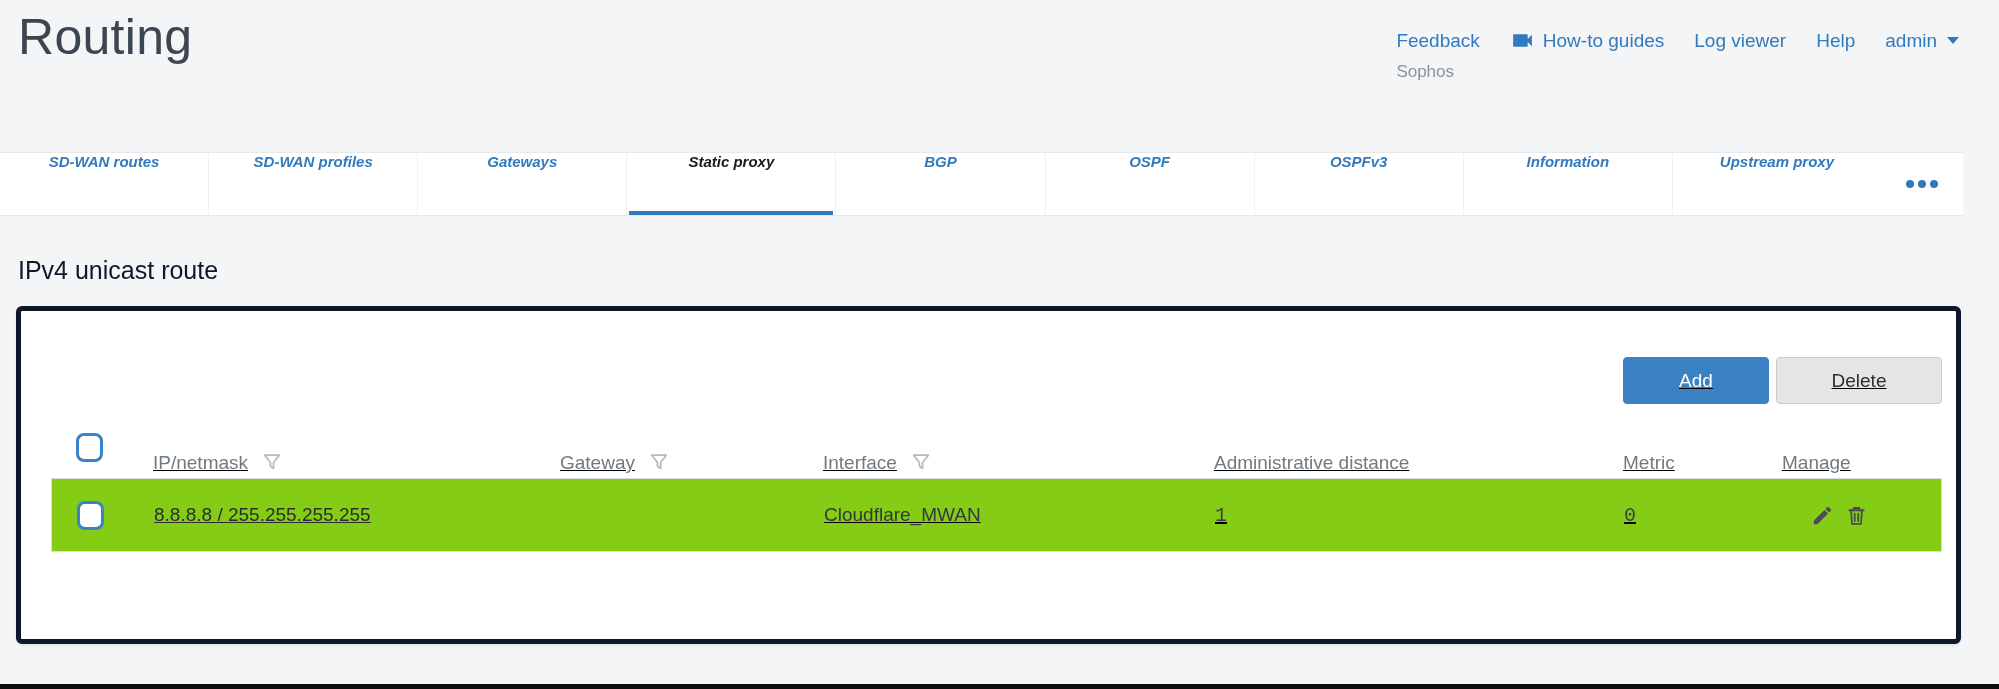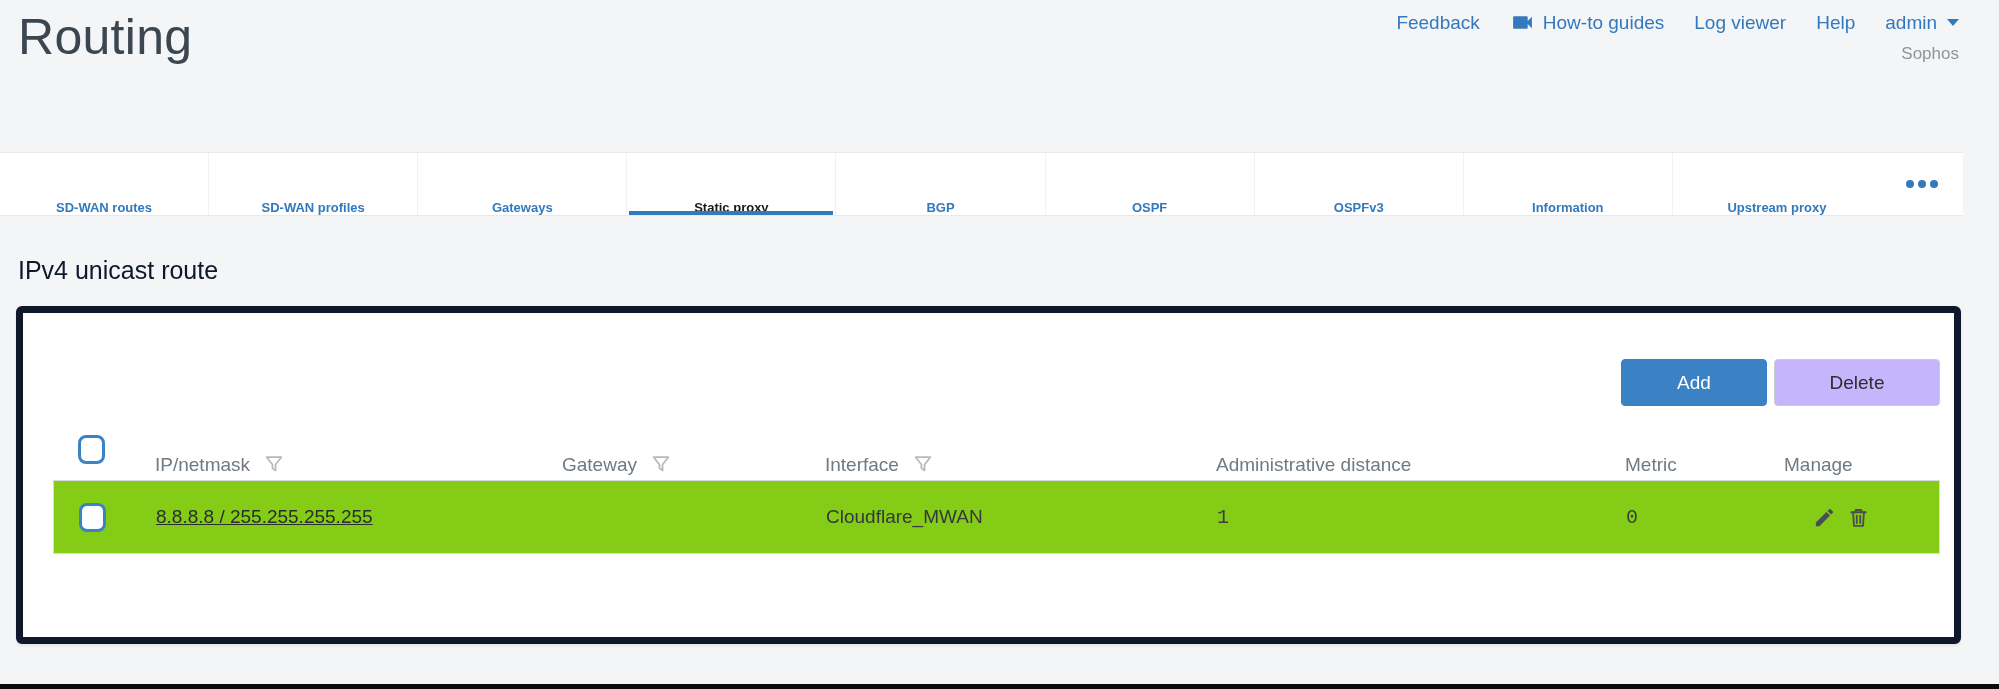--- a/index.html
+++ b/index.html
@@ -6,55 +6,55 @@
   .page {
     position:relative; width:1999px; height:689px;
     background:#f4f5f6; overflow:hidden;
     font-family:"Liberation Sans","DejaVu Sans",sans-serif;
     -webkit-font-smoothing:antialiased;
   }
 
   
   .top { display:flex; justify-content:space-between; align-items:flex-start; height:152px; }
   .page-title { margin:8px 0 0 18px; font-size:50px; font-weight:500; color:#3b4650; letter-spacing:.3px; }
-  .top-right { margin:10px 40px 0 0; text-align:right; }
+  .top-right { margin:28px 40px 0 0; text-align:left; }
   .top-links { display:flex; align-items:center; gap:30px; font-size:19px; font-weight:500; color:#3279bd; }
   .top-link { display:flex; align-items:center; gap:8px; color:#3279bd; cursor:pointer; white-space:nowrap; }
   .caret { width:0; height:0; border-left:6px solid transparent; border-right:6px solid transparent; border-top:7px solid #3279bd; margin-left:2px; }
   .brand { margin-top:9px; color:#8d949b; font-size:17px; }
 
   
   .tabbar {
     box-sizing:border-box; width:1963px; height:64px; background:#ffffff;
     border-top:1px solid #e7e9ea; border-bottom:1px solid #e7e9ea; display:flex;
   }
   .tab {
-    flex:1 1 0; position:relative; display:flex; align-items:flex-end; justify-content:center;
-    font-size:13px; font-weight:700; color:#3279bd; cursor:pointer;
-    border-left:1px solid #f0f1f3; white-space:nowrap;
+    flex:1 1 0; position:relative; display:flex; align-items:flex-start; justify-content:center;
+    font-size:15px; font-weight:700; color:#3279bd; cursor:pointer;
+    border-left:1px solid #f0f1f3; white-space:nowrap;font-style:italic;
   }
   .tab:first-child { border-left:none; }
   .tab.active { color:#17191b; }
   .tab.active::after { content:""; position:absolute; left:2px; right:2px; bottom:0; height:4px; background:#3279bd; }
   .tab-overflow { flex:0 0 82px; display:flex; align-items:center; justify-content:center; gap:4px; cursor:pointer; }
   .tab-overflow .dot { width:8px; height:8px; border-radius:50%; background:#3279bd; }
 
   
   .section-heading { margin:40px 0 0 18px; font-size:25px; font-weight:400; color:#0f172a; }
 
   
   .card {
     box-sizing:border-box; margin:21px 0 0 16px; width:1945px; height:338px;
-    background:#fff; border:7px solid #0f172a; border-radius:6px;
-    box-shadow:0 2px 3px rgba(0,0,0,.07); padding:0 14px 0 30px;
+    background:#fff; border:5px solid #0f172a; border-radius:6px;
+    box-shadow:0 2px 3px rgba(0,0,0,.07); padding:0 14px 0 30px;text-decoration:underline;
   }
   .toolbar { margin-top:46px; display:flex; justify-content:flex-end; gap:7px; }
   .btn { box-sizing:border-box; height:47px; border-radius:4px; font-size:19px; display:flex; align-items:center; justify-content:center; cursor:pointer; font-family:inherit; }
   .btn-primary { width:146px; background:#3b82c4; border:1px solid #3b82c4; color:#fff; }
-  .btn-secondary { width:166px; background:#c4b5fd; border:1px solid #c9cdd0; color:#2c2e30; }
+  .btn-secondary { width:166px; background:#e5e5e5; border:1px solid #c9cdd0; color:#2c2e30; }
 
   .grid { display:grid; grid-template-columns:78px 407px 263px 391px 409px 159px 1fr; align-items:center; }
   .thead { margin-top:12px; height:62px; color:#6f7a83; font-size:19px; }
   .th { display:flex; align-items:center; gap:13px; padding-left:24px;margin-top:32px; }
   .checkbox-cell { padding-left:25px; }
   .checkbox { box-sizing:border-box; width:27px; height:29px; border:3px solid #3a84c6; border-radius:8px; background:#fff; cursor:pointer; }
 
   .trow { height:72px; border:1px solid #d9dcde; font-size:19px; color:#35383a; background:#84cc16; }
   .td { padding-left:24px; white-space:nowrap; }
   .ip-link { color:#2b2d2f; text-decoration:underline; cursor:pointer; }

